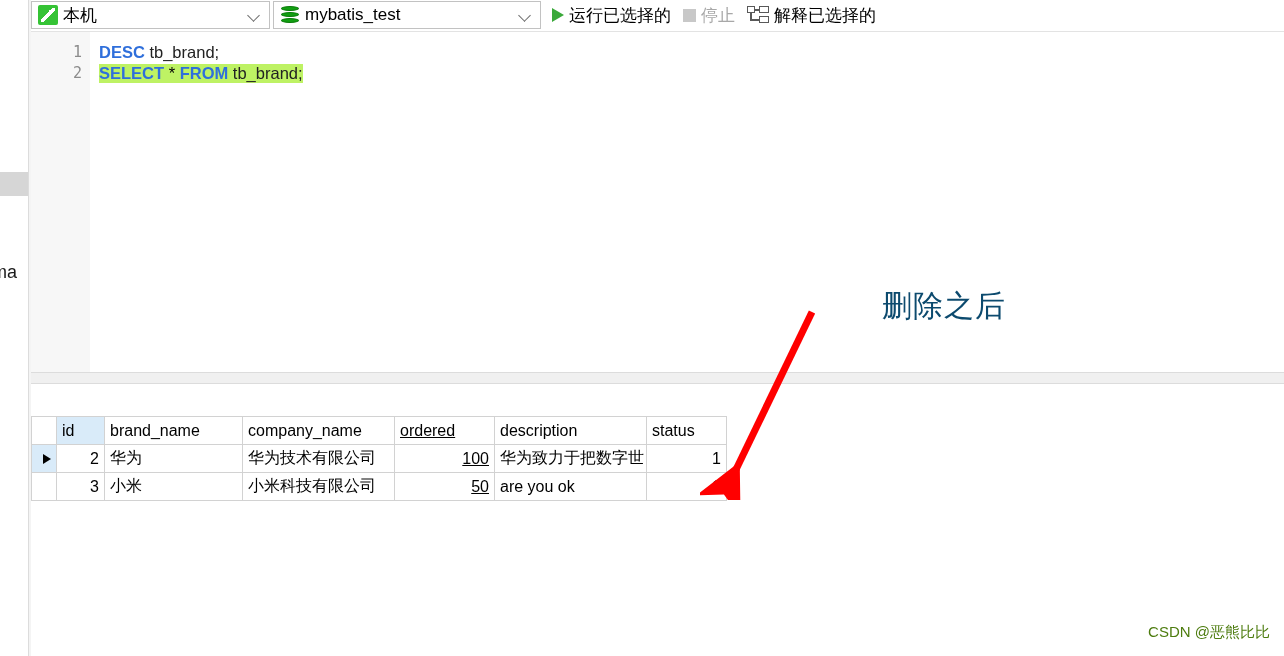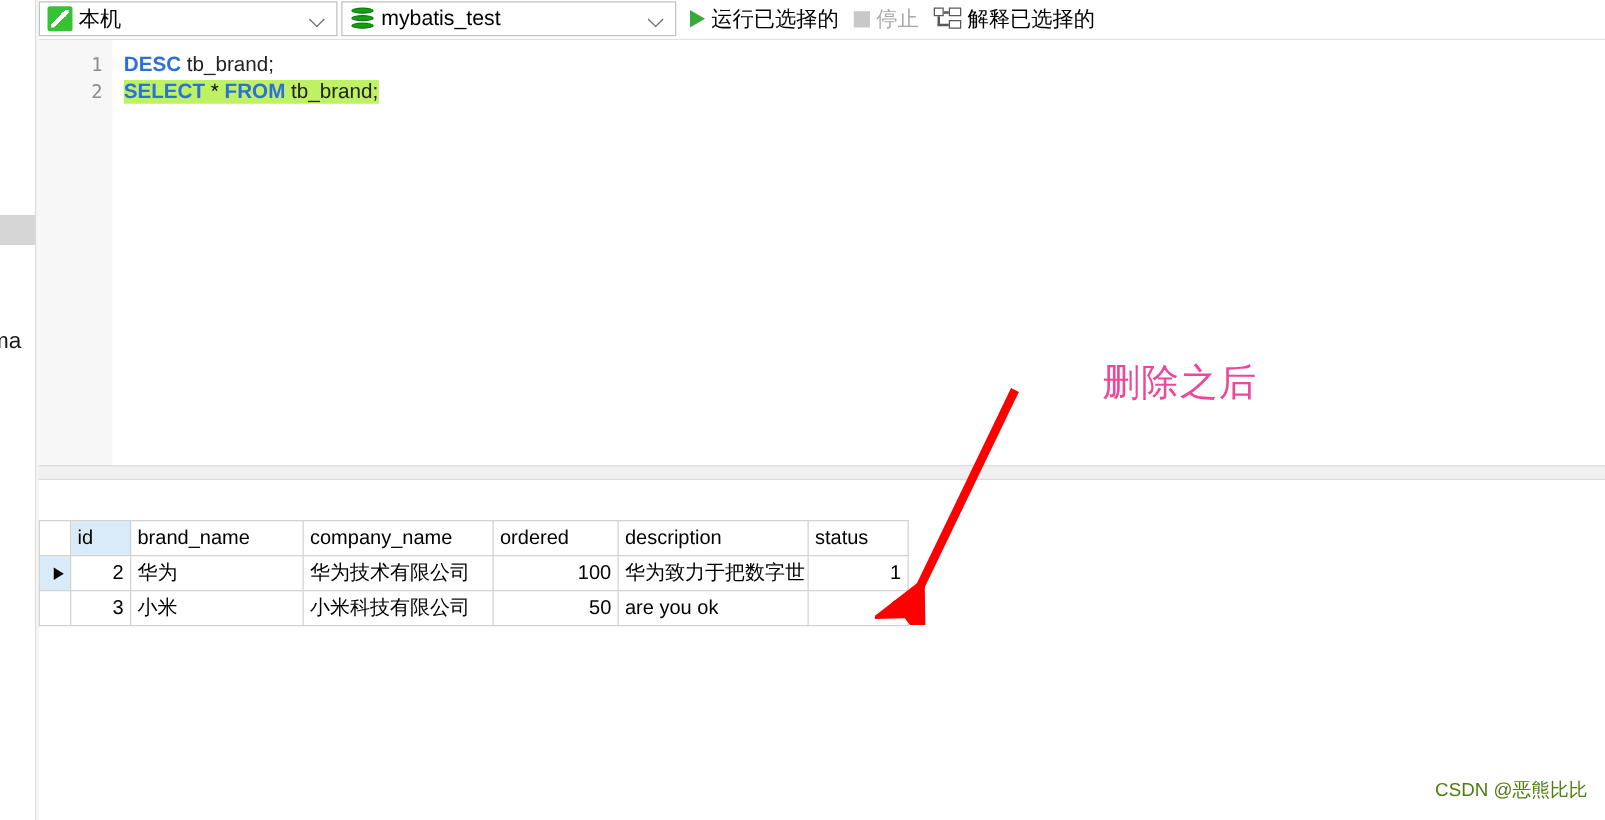--- a/index.html
+++ b/index.html
@@ -283,39 +283,39 @@
     box-sizing: border-box;
     overflow: hidden;
     white-space: nowrap;
   }
   .grid thead th { border-top: 1px solid #d2d2d2; text-align: left; }
   .grid th.sel-col, .grid td.rowhdr { background: #d9ebf9; }
   .col-mark  { width: 20px; border-left: 1px solid #d2d2d2 !important; padding: 0; }
   .col-id    { width: 48px; margin-top: 44px; }
   .col-brand { width: 138px; }
   .col-comp  { width: 152px; }
-  .col-ord   { width: 100px; }
+  .col-ord   { width: 100px; text-decoration: underline; }
   .col-desc  { width: 152px; }
   .col-stat  { width: 80px; }
   td.num { text-align: right; }
   td.clip { max-width: 152px; overflow: hidden; }
   .rowmark {
     width: 0; height: 0;
     border-left: 8px solid #000000;
     border-top: 5px solid transparent;
     border-bottom: 5px solid transparent;
     margin: 0 auto 0 6px;
   }
 
   
   .anno-text {
     position: absolute;
     left: 882px; top: 286px;
     font-size: 30px;
-    color: #ec4899;
+    color: #0c4a6e;
     white-space: nowrap;
     letter-spacing: 1px;
   }
   .anno-arrow {
     position: absolute;
     left: 700px; top: 300px;
     width: 140px;
     height: 200px;
     pointer-events: none;
   }

